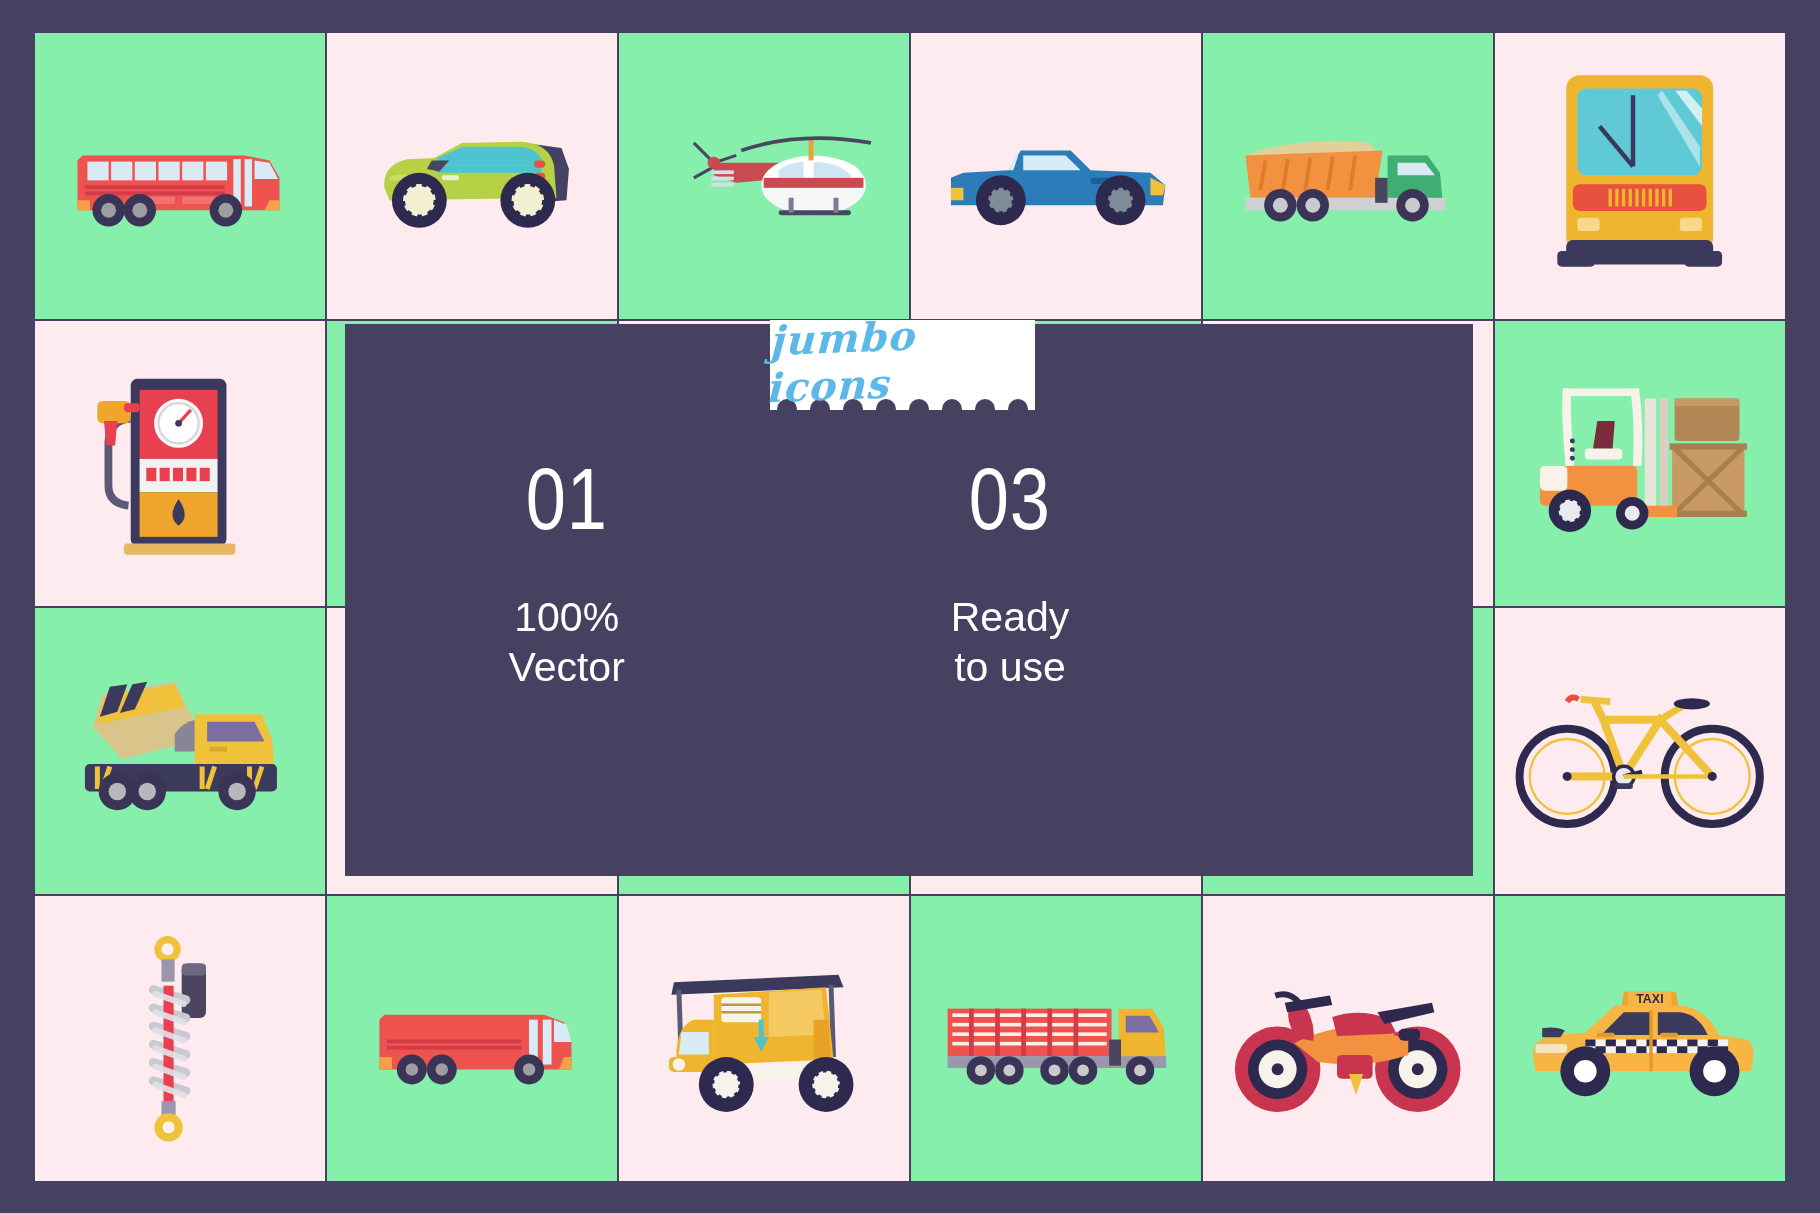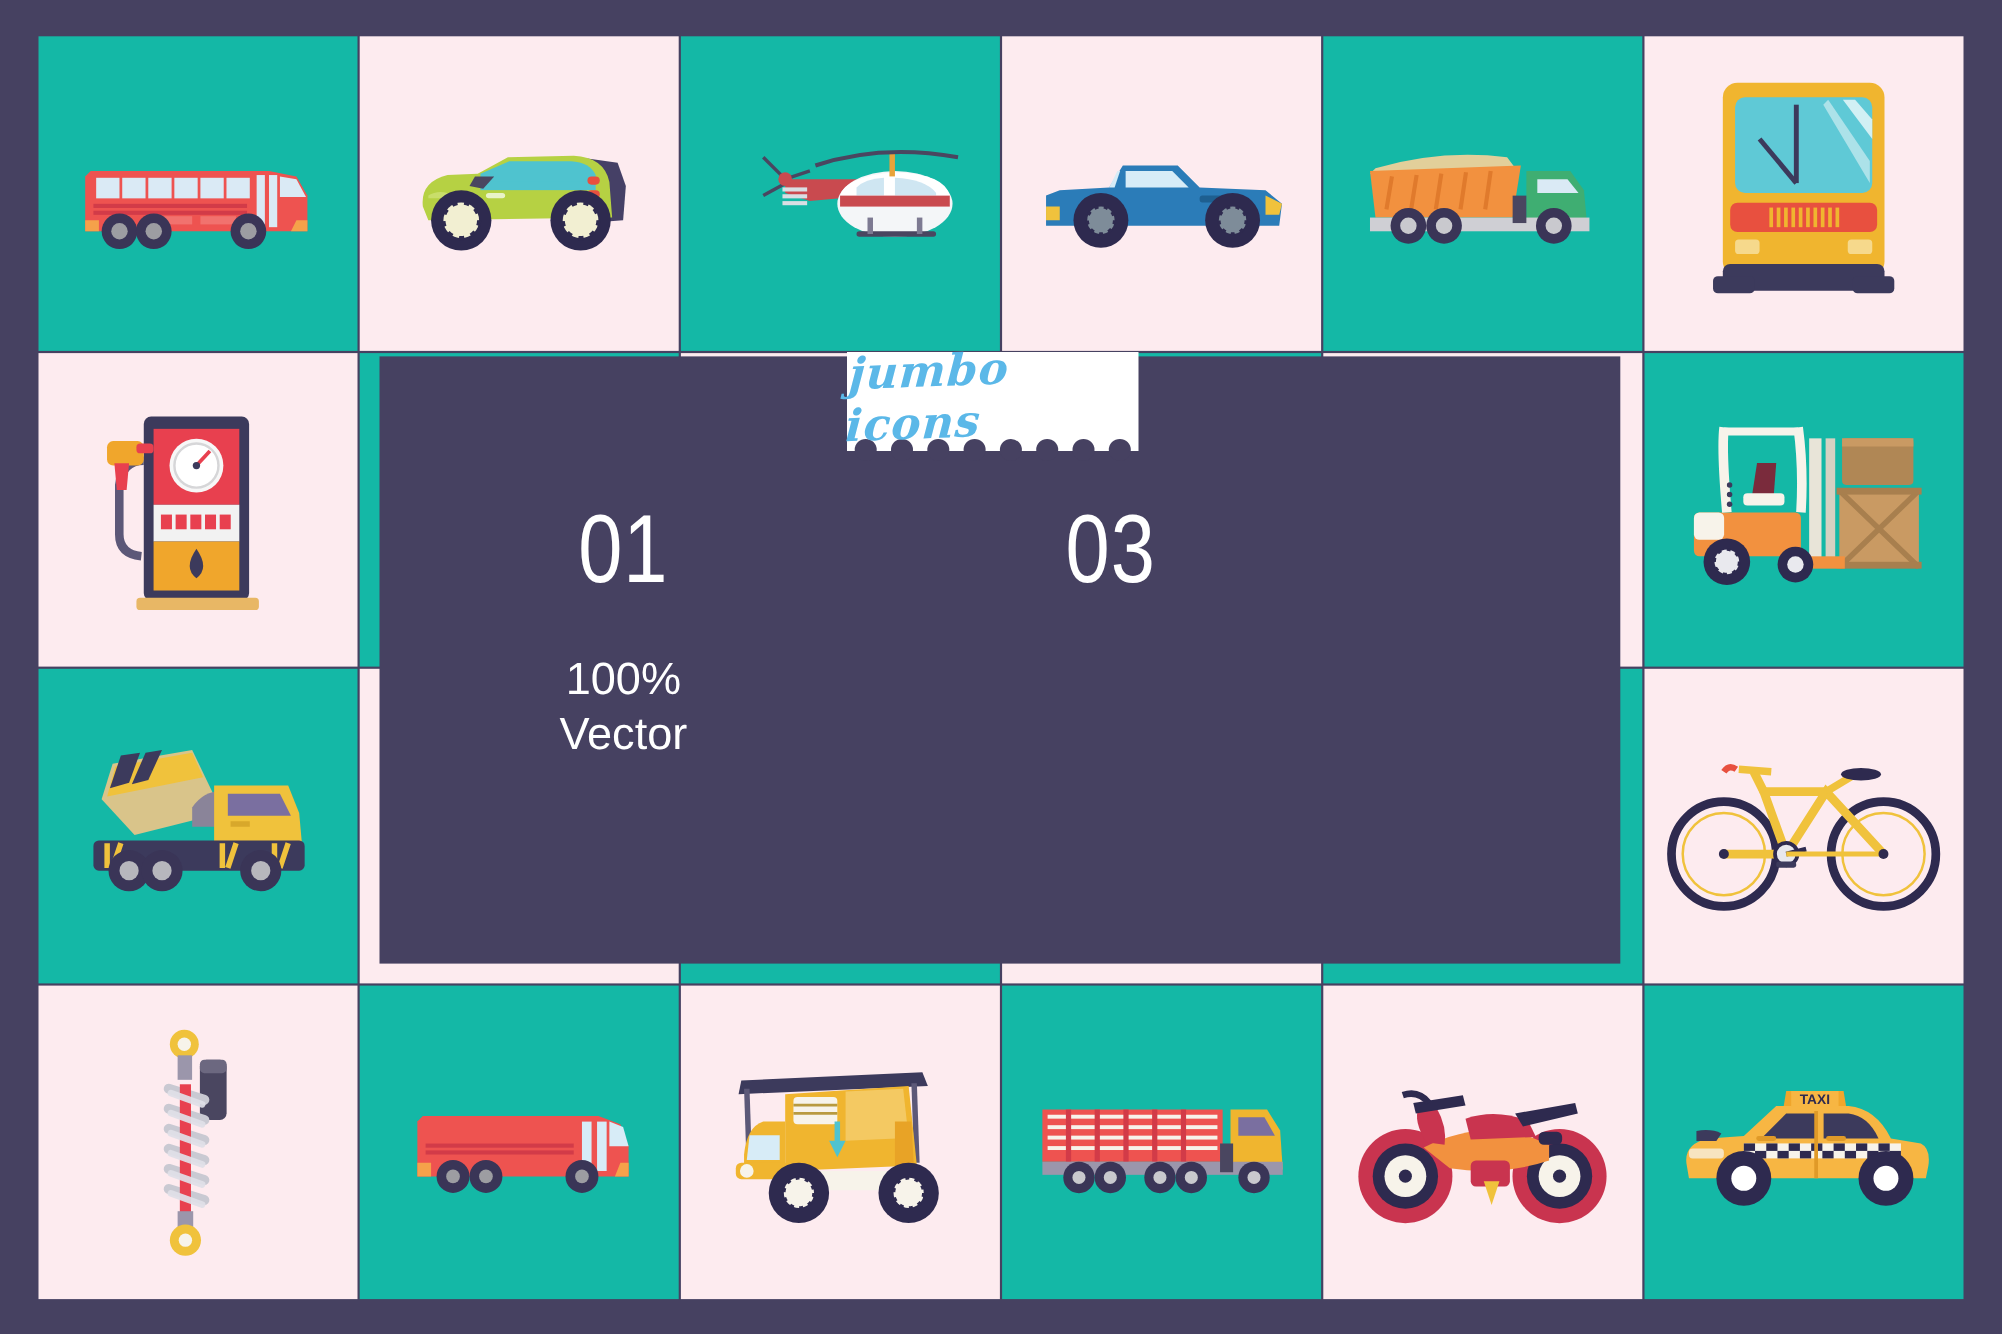--- a/index.html
+++ b/index.html
@@ -20,21 +20,21 @@
     display: grid;
     grid-template-columns: repeat(6, 1fr);
     grid-template-rows: repeat(4, 1fr);
     gap: 2px;
   }
   .tile {
     position: relative;
     display: flex; align-items: center; justify-content: center;
     overflow: hidden;
   }
-  .tile.gray { background: #14b8a6; }
+  .tile.gray { background: #86efac; }
   .tile.pink { background: #fdebef; }
   .art { width: 86%; height: 78%; display: block; }
 
   
   #panel {
     position: absolute;
     left: 345px; top: 324px;
     width: 1128px; height: 552px;
     background: #464161;
     z-index: 5;
@@ -565,16 +565,18 @@
   </div>
 
   <div id="features">
     <div class="feature">
       <span class="num">01</span>
       <span class="cap">100%
 Vector</span>
     </div>
     <div class="feature">
       <span class="num">03</span>
+      <span class="cap">Ready
+to use</span>
     </div>
   </div>
 
 </div>
 
 </body></html>

